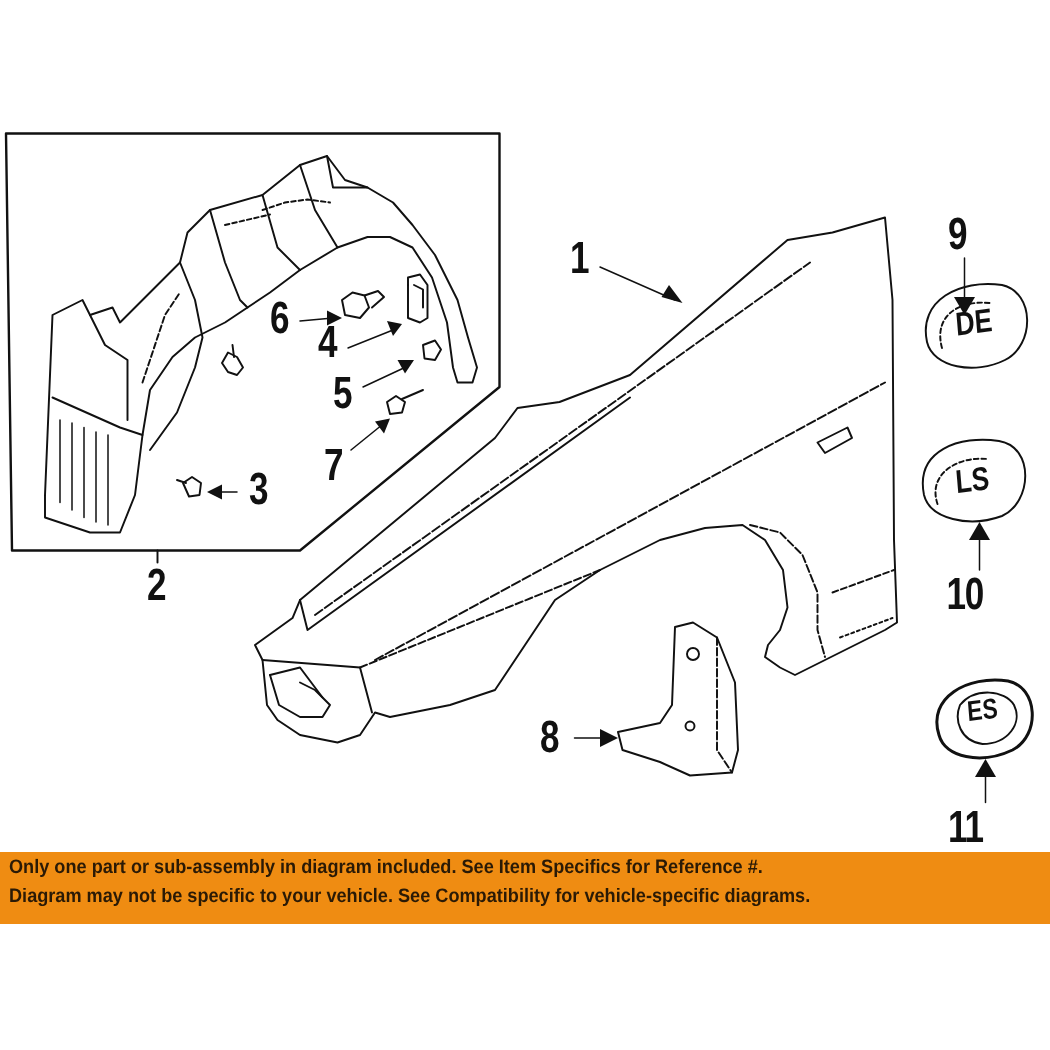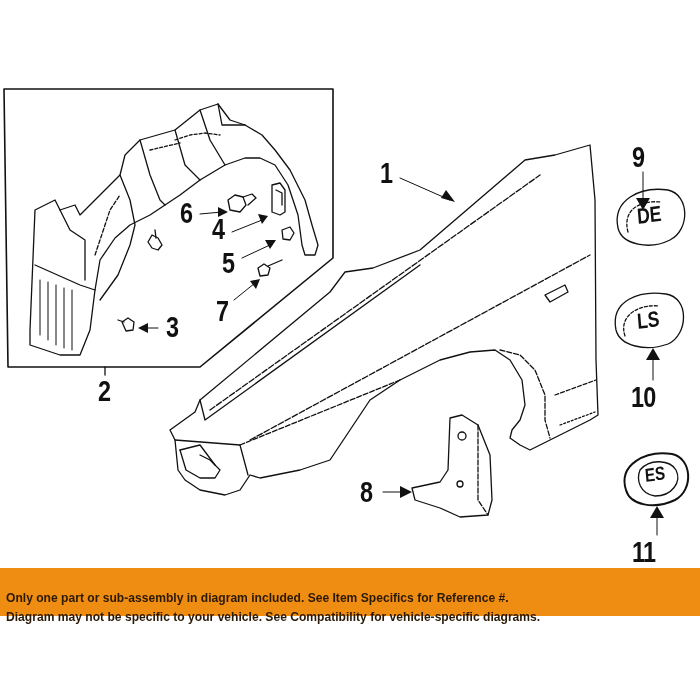--- a/index.html
+++ b/index.html
@@ -24,21 +24,21 @@
       color: #111;
       transform: scaleX(0.8) rotate(-6deg);
       transform-origin: left top;
     }
     .notice {
       position: absolute;
       left: 0; top: 568px;
       width: 700px; height: 48px;
       background: #ef8c12;
       box-sizing: border-box;
-      padding: 20px 0 0 6px;
+      padding: 0 0 0 6px;
     }
     .notice-line {
       font-family: "Liberation Sans", sans-serif;
       font-weight: bold;
       font-size: 13px;
       line-height: 19px;
       color: #2a1a06;
       white-space: nowrap;
       transform: scaleX(0.93);
       transform-origin: left top;

